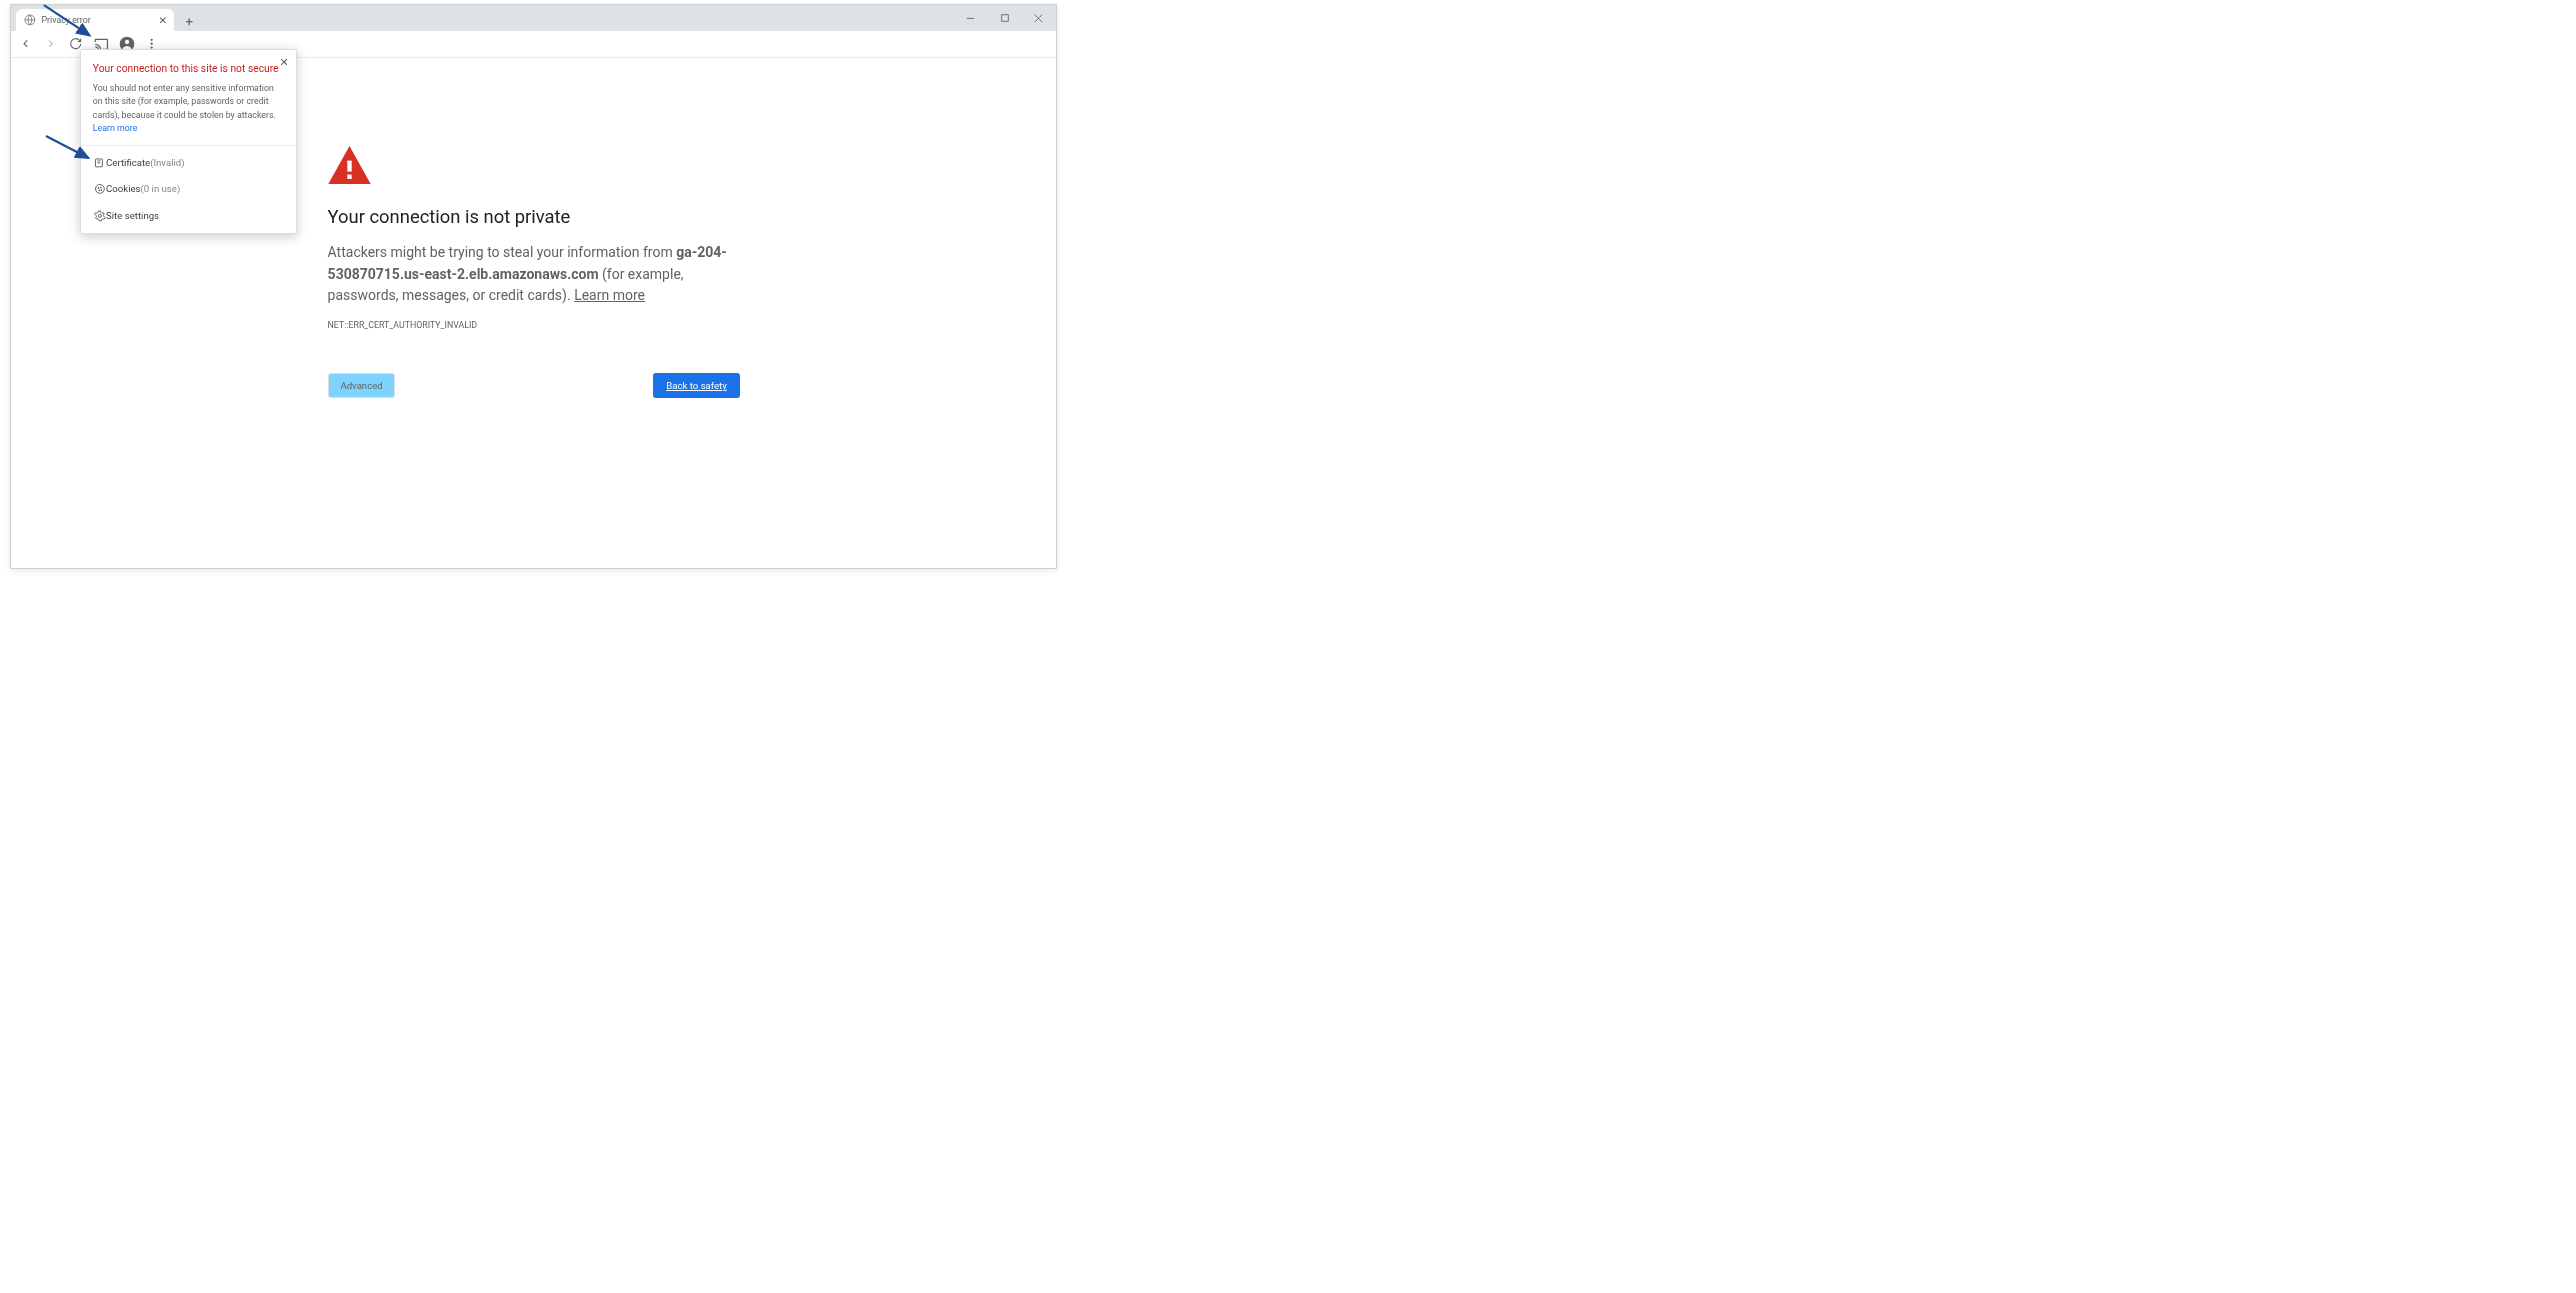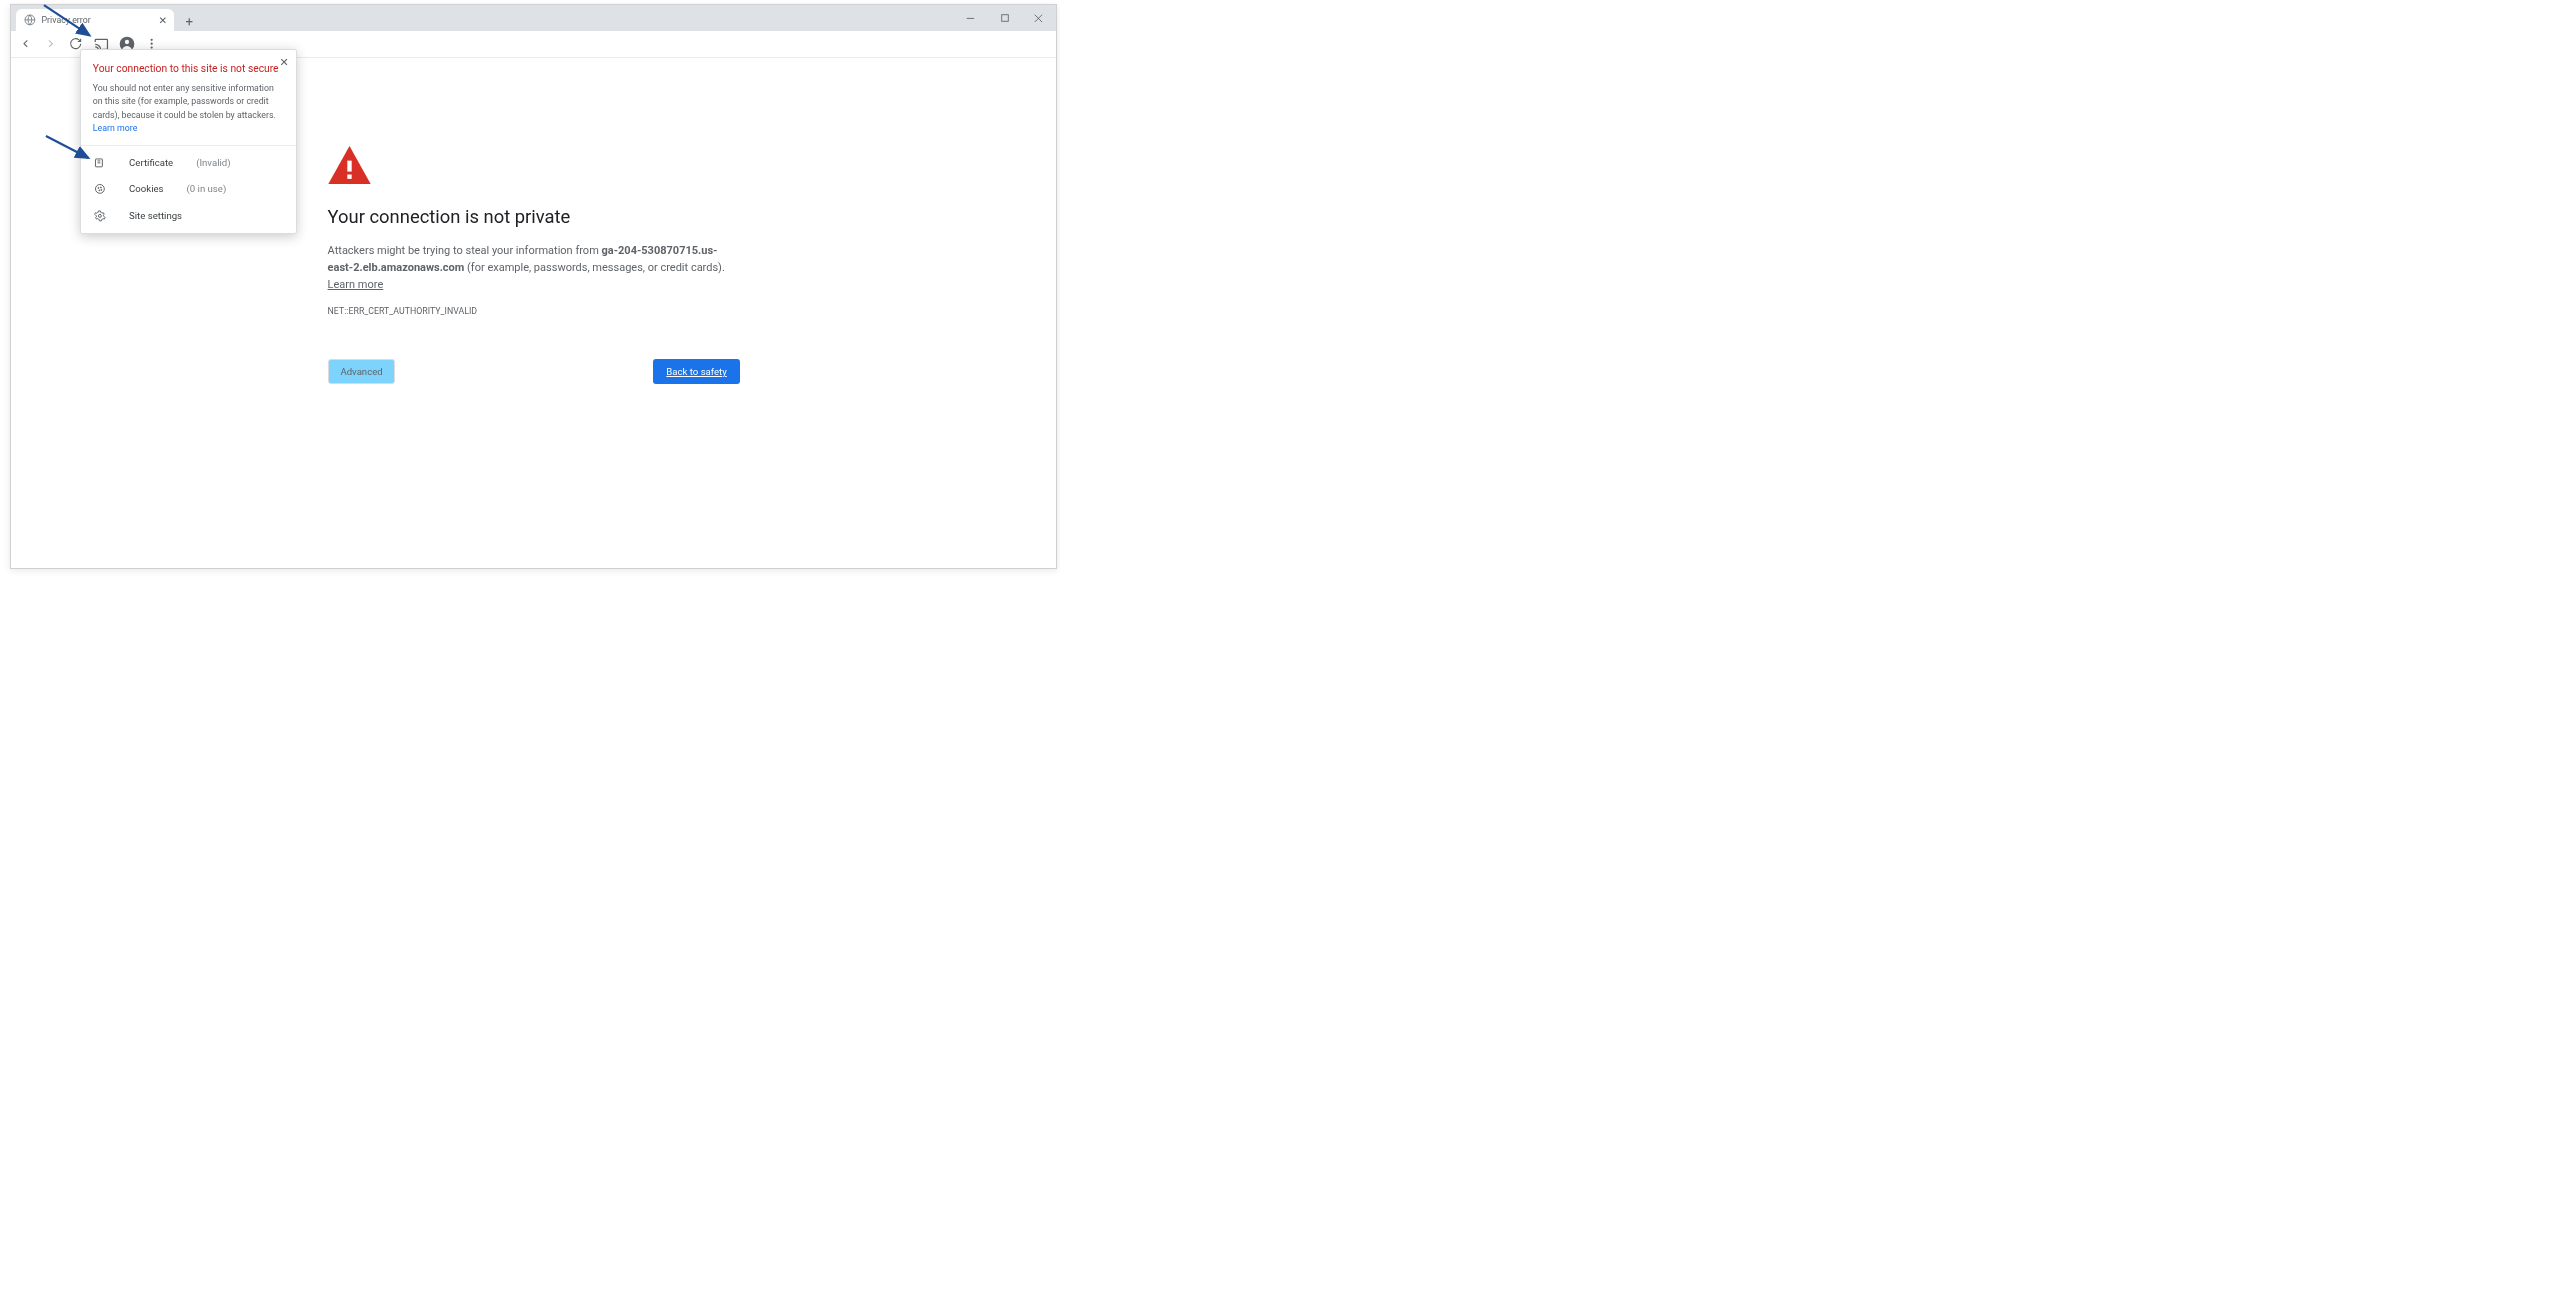--- a/index.html
+++ b/index.html
@@ -130,21 +130,21 @@
     color:#5f6368; cursor:pointer; font-size:11px;
   }
   .popup-heading {
     color:#c5221f; font-size:10.3px; margin-bottom:7.4px;
   }
   .popup-body {
     color:#5f6368; font-size:8.8px; line-height:1.5;
   }
   .popup-body a { color:#1a73e8; text-decoration:none; }
   .popup-row {
-    display:flex; align-items:center; gap:23px;
+    display:flex; align-items:center; gap:0;
     padding: 10.3px 11.8px;
     color:#3c4043; font-size:9.6px;
     cursor:pointer;
   }
   .popup-row .row-icon { width:13.3px;color:#5f6368;display:flex;align-items:center;justify-content:center; }
   .popup-row .muted { color:#80868b; }
   .popup-row + .popup-row { padding-top: 4.4px; }
   .popup-row:last-child { padding-bottom: 11.8px; }
 
   
@@ -155,21 +155,21 @@
     color:#5f6368;
   }
   .big-warning {
     width:43px;height:38px;
     margin-bottom: 22px;
   }
   .interstitial h1 {
     font-size:18.4px; font-weight:400; color:#202124; margin-bottom: 15px;
   }
   .interstitial .para {
-    font-size:11px; color:#5f6368; line-height:1.55;
+    font-size:14px; color:#5f6368; line-height:1.55;
   }
   .interstitial .para b { color:#5f6368; font-weight:700; }
   .interstitial .para a { color:#5f6368; text-decoration:underline; }
   .error-code {
     font-size:8.8px; color:#5f6368; margin-top:13.3px;
   }
   .button-row {
     margin-top: 43px;
     display:flex; justify-content:space-between; align-items:center;
   }

